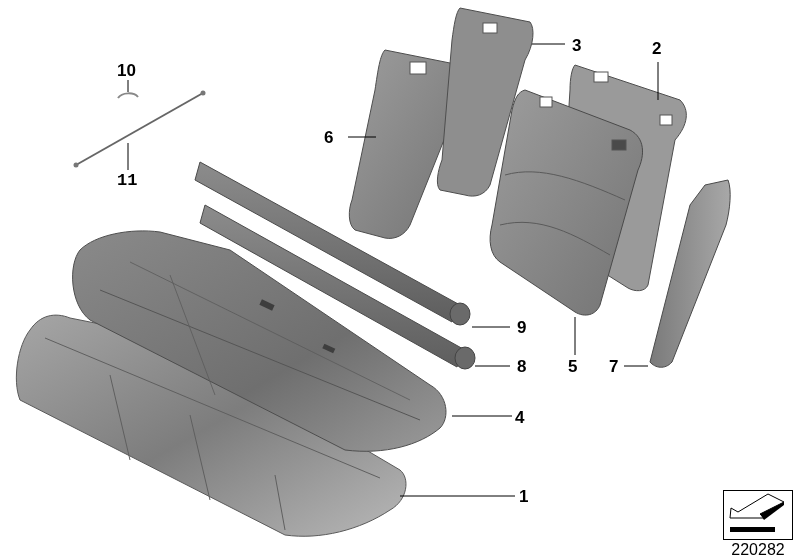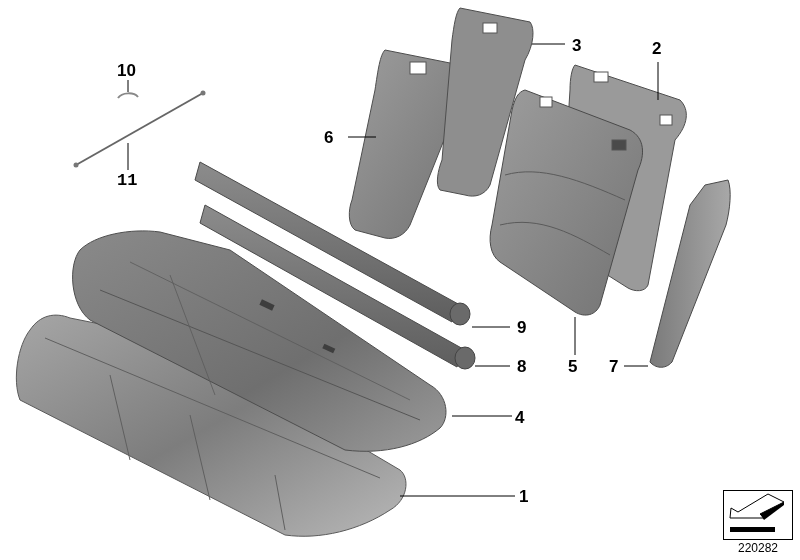--- a/index.html
+++ b/index.html
@@ -1,20 +1,20 @@
 <!DOCTYPE html>
 <html><head>
   <meta charset="utf-8">
   <style>
     html, body { margin: 0; padding: 0; background: #ffffff; }
     body { width: 800px; height: 560px; position: relative; overflow: hidden; font-family: "Liberation Sans", sans-serif; }
     #diagram { position: absolute; left: 0; top: 0; width: 800px; height: 560px; }
     .callout { position: absolute; font-family: "Liberation Sans", sans-serif; font-weight: bold; font-size: 17px; color: #000; line-height: 1; }
     .ref-box { position: absolute; left: 723px; top: 490px; width: 68px; height: 48px; border: 1px solid #000; background: #fff; }
-    .ref-number { position: absolute; left: 722px; top: 541px; width: 72px; text-align: center; font-family: "Liberation Sans", sans-serif; font-size: 12px; color: #000; }
+    .ref-number { position: absolute; left: 722px; top: 541px; width: 72px; text-align: center; font-family: "Liberation Sans", sans-serif; font-size: 16px; color: #000; }
   </style>
 </head>
 <body>
 
 <svg id="diagram" viewBox="0 0 800 560" xmlns="http://www.w3.org/2000/svg">
   <defs>
     <linearGradient id="gCushion" x1="0" y1="0" x2="1" y2="1">
       <stop offset="0" stop-color="#8a8a8a"></stop>
       <stop offset="0.6" stop-color="#6f6f6f"></stop>
       <stop offset="1" stop-color="#9a9a9a"></stop>

